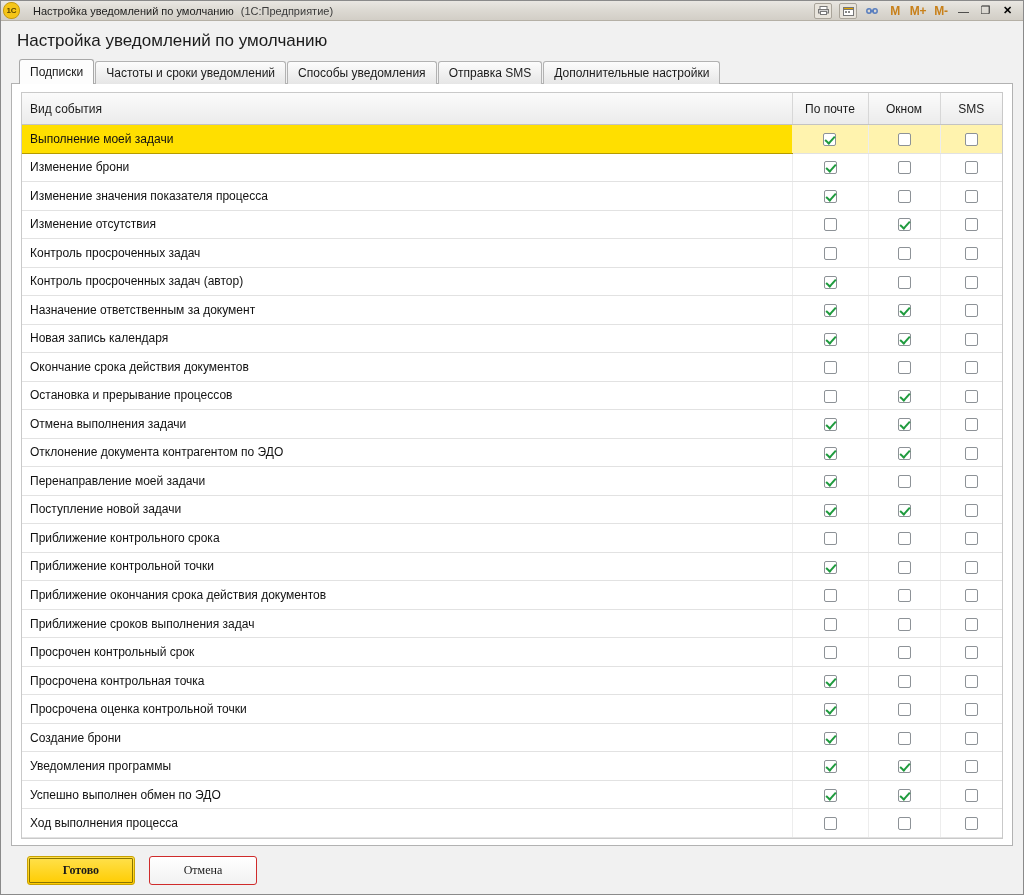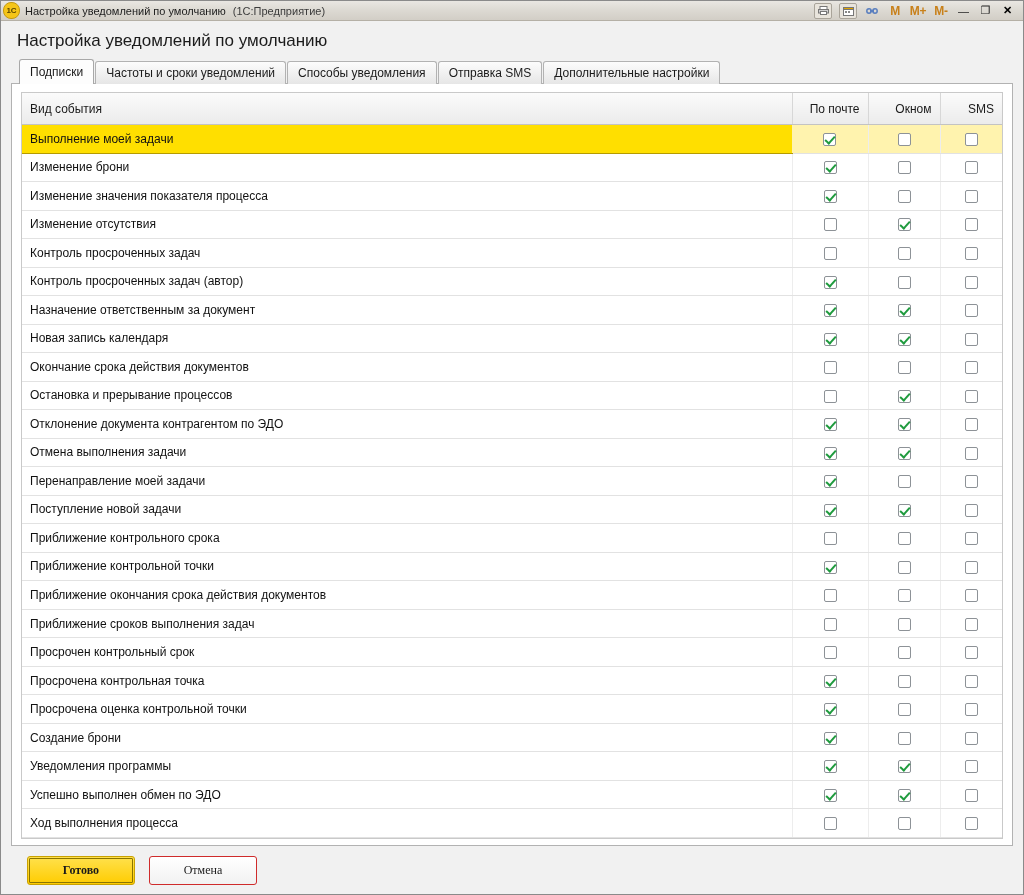--- a/index.html
+++ b/index.html
@@ -31,21 +31,21 @@
     align-items: center;
     padding: 0 2px;
     flex: none;
   }
   .title-icon {
     width: 15px;
     height: 15px;
     background: #f5c518;
     border: 1px solid #c59a10;
     border-radius: 8px;
-    margin-right: 5px;
+    margin-right: 13px;
     font-size: 8px;
     color: #5a4600;
     display: flex;
     align-items: center;
     justify-content: center;
     font-weight: bold;
   }
   .title-text {
     font-size: 11px;
     color: #1c1c1c;
@@ -169,21 +169,21 @@
     background: linear-gradient(to bottom, #fbfbfb, #ebebeb);
     border-bottom: 1px solid #c3c3c3;
     border-right: 1px solid #d7d7d7;
     font-weight: normal;
     font-size: 12px;
     color: #1a1a1a;
     text-align: left;
     padding: 6px 8px;
     height: 19px;
   }
-  table.grid th.c { text-align: right; }
+  table.grid th.c { text-align: center; }
   table.grid th:last-child { border-right: none; }
   table.grid td {
     border-bottom: 1px solid #e2e2e2;
     border-right: 1px solid #ededed;
     padding: 5px 8px;
     font-size: 12px;
     color: #111;
     height: 16px;
     white-space: nowrap;
     overflow: hidden;
@@ -388,27 +388,27 @@
                 <td class="c"><span class="chk"></span></td>
                 <td class="c"><span class="chk"></span></td>
               </tr>
               <tr class="">
                 <td class="name">Остановка и прерывание процессов</td>
                 <td class="c"><span class="chk"></span></td>
                 <td class="c"><span class="chk on"></span></td>
                 <td class="c"><span class="chk"></span></td>
               </tr>
               <tr class="">
+                <td class="name">Отмена выполнения задачи</td>
+                <td class="c"><span class="chk on"></span></td>
+                <td class="c"><span class="chk on"></span></td>
+                <td class="c"><span class="chk"></span></td>
+              </tr>
+              <tr class="">
                 <td class="name">Отклонение документа контрагентом по ЭДО</td>
-                <td class="c"><span class="chk on"></span></td>
-                <td class="c"><span class="chk on"></span></td>
-                <td class="c"><span class="chk"></span></td>
-              </tr>
-              <tr class="">
-                <td class="name">Отмена выполнения задачи</td>
                 <td class="c"><span class="chk on"></span></td>
                 <td class="c"><span class="chk on"></span></td>
                 <td class="c"><span class="chk"></span></td>
               </tr>
               <tr class="">
                 <td class="name">Перенаправление моей задачи</td>
                 <td class="c"><span class="chk on"></span></td>
                 <td class="c"><span class="chk"></span></td>
                 <td class="c"><span class="chk"></span></td>
               </tr>

